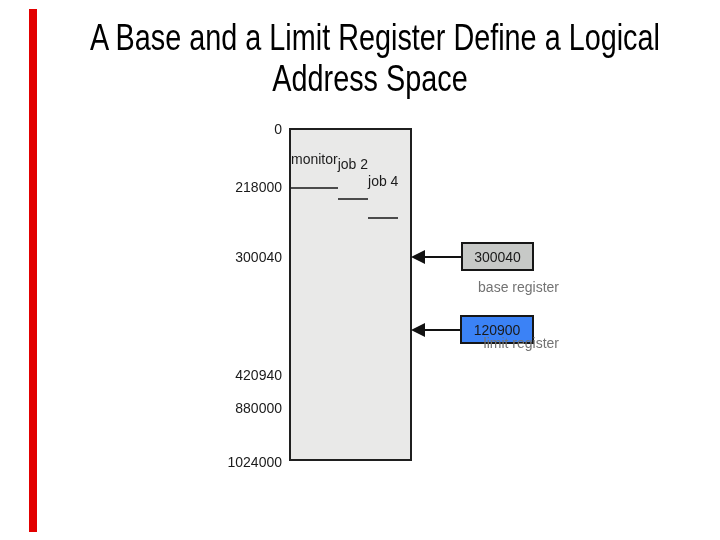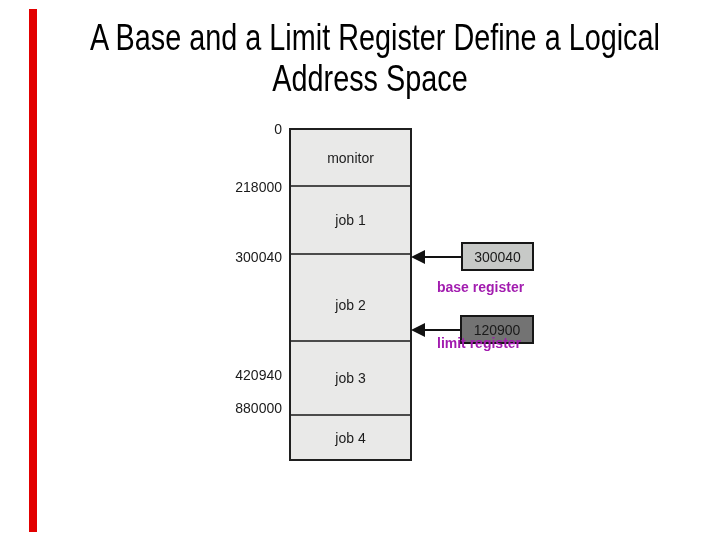--- a/index.html
+++ b/index.html
@@ -53,21 +53,21 @@
   .addr-5 { top: 454px; }
 
   .memcol {
     position: absolute;
     left: 289px; top: 128px;
     width: 123px; height: 333px;
     box-sizing: border-box;
     border: 2px solid #1f1f1f;
     background: #e9e9e8;
     display: flex;
-    flex-direction: column;
+    flex-direction: row;
   }
   .seg {
     box-sizing: border-box;
     display: flex;
     align-items: center;
     justify-content: center;
     border-bottom: 2px solid #4b4b4b;
     color: #1c1c1c;
   }
   .seg:nth-child(1) { height: 59px; }
@@ -101,54 +101,52 @@
     align-items: center;
     justify-content: center;
     color: #1a1a1a;
   }
   .regbox-base {
     left: 461px; top: 242px; width: 73px; height: 29px;
     background: #c7c9c7;
   }
   .regbox-limit {
     left: 460px; top: 315px; width: 74px; height: 29px;
-    background: #737373;
+    background: #3b82f6;
   }
   .reglabel {
     position: absolute;
     left: 437px; width: 122px;
-    text-align: left;
-    color: #a21caf;
-    font-weight: bold;
+    text-align: right;
+    color: #737373;
   }
   .reglabel-base { top: 279px; }
   .reglabel-limit { top: 335px; }
 </style>
 </head>
 <body>
 
 <div class="slide">
 
   <div class="accent-bar"></div>
 
   <h1 class="title"><span>A Base and a Limit Register Define a Logical</span><br><span>Address Space</span></h1>
 
   <div class="figure">
 
     <div class="addr addr-0">0</div>
     <div class="addr addr-1">218000</div>
     <div class="addr addr-2">300040</div>
     <div class="addr addr-3">420940</div>
     <div class="addr addr-4">880000</div>
+    <div class="addr addr-5">1024000</div>
 
     <div class="memcol">
       <div class="seg">monitor</div>
-      <div class="seg">job 1</div>
       <div class="seg">job 2</div>
-      <div class="seg">job 3</div>
       <div class="seg">job 4</div>
     </div>
 
     <div class="arrow-line line-base"></div>
     <div class="arrow-head head-base"></div>
     <div class="regbox regbox-base">300040</div>
     <div class="reglabel reglabel-base">base register</div>
 
     <div class="arrow-line line-limit"></div>
     <div class="arrow-head head-limit"></div>

